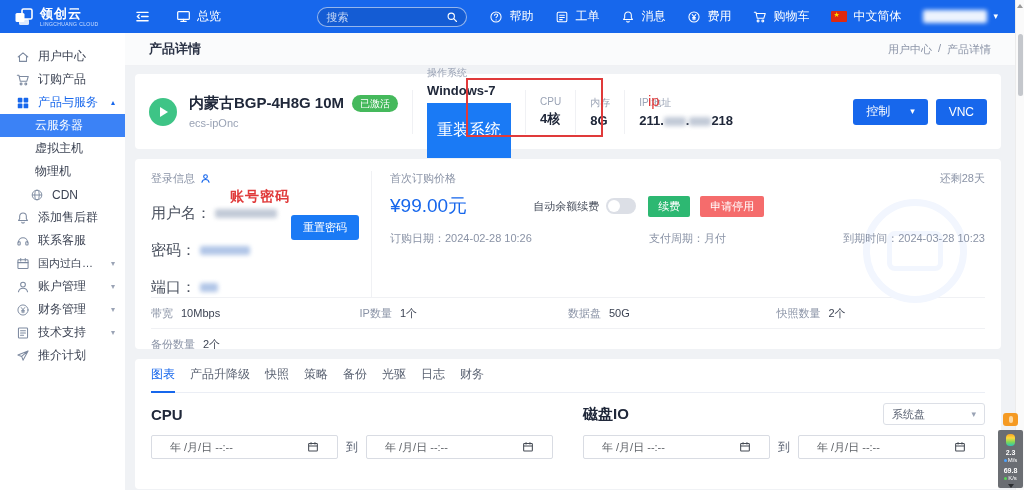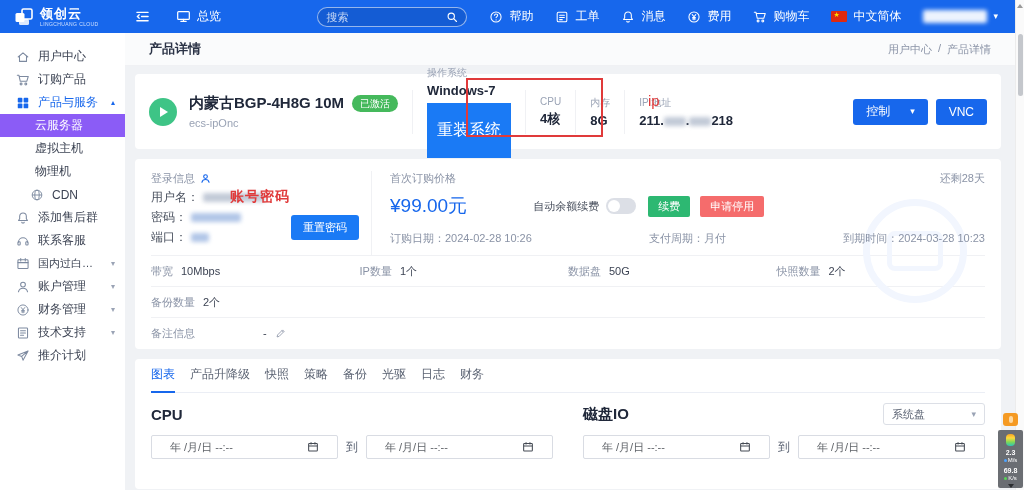--- a/index.html
+++ b/index.html
@@ -30,21 +30,21 @@
 .user-blob{width:64px;height:13px;background:rgba(255,255,255,.92);border-radius:2px;filter:blur(2px)}
 .caret{font-size:9px;line-height:1}
 
 
 .sidebar{position:absolute;top:33px;left:0;width:125px;bottom:0;background:#fff;z-index:4;padding-top:12px}
 .side-item{height:23px;display:flex;align-items:center;gap:8px;padding:0 10px 0 16px;font-size:12px;color:#3c4353;cursor:pointer;white-space:nowrap}
 .side-item .sicon{width:14px;height:14px;color:#7d8aa0;flex:none}
 .side-item.sub{padding-left:35px}
 .side-item.parent-active{color:#1767ec}
 .side-item.parent-active .sicon{color:#1767ec}
-.side-item.selected{background:#8b5cf6;color:#fff;padding-left:35px}
+.side-item.selected{background:#3b82f6;color:#fff;padding-left:35px}
 .side-chev{margin-left:auto;font-size:8px;color:#9aa3b5}
 .side-item.parent-active .side-chev{color:#1767ec}
 .slabel{overflow:hidden;text-overflow:ellipsis}
 
 
 .main{position:absolute;top:33px;left:125px;right:9px;bottom:0;overflow:hidden}
 .page-header{height:33px;background:#fafbfc;display:flex;align-items:center;justify-content:space-between;padding:0 24px;border-bottom:1px solid #f0f1f4}
 .page-title{font-size:13px;font-weight:bold;color:#2b3346}
 .breadcrumb{font-size:11px;color:#8a93a6;display:flex;gap:6px}
 .content{padding:8px 14px 0 10px}
@@ -68,21 +68,21 @@
 .blur-seg{display:inline-block;height:9px;background:#9aa7bd;border-radius:2px;filter:blur(2px);opacity:.6;vertical-align:middle}
 .card1-actions{margin-left:auto;display:flex;gap:8px}
 .btn{display:inline-flex;align-items:center;justify-content:center;gap:20px;background:#1767ec;color:#fff;border:0;border-radius:3px;font-size:12px;height:26px;padding:0 13px;cursor:pointer}
 
 
 .card2{padding:12px 16px 0 16px;height:190px;overflow:hidden}
 .bill-top{display:flex;min-height:84px}
 .login-zone{width:212px;position:relative;flex:none}
 .login-title{font-size:11px;color:#8a93a6;display:flex;align-items:center;gap:5px}
 .login-title .sicon{width:11px;height:11px;color:#1767ec}
-.login-line{font-size:12px;color:#49505e;margin-top:3px;display:flex;align-items:center;gap:4px}
+.login-line{font-size:15px;color:#49505e;margin-top:18px;display:flex;align-items:center;gap:4px}
 .reset-btn{position:absolute;right:4px;top:44px;background:#1a7af5;color:#fff;font-size:11px;border:0;border-radius:3px;padding:5px 12px;cursor:pointer}
 .price-zone{flex:1;padding-left:18px;border-left:1px solid #f0f1f4;margin-left:8px;position:relative}
 .pz-r1{display:flex;justify-content:space-between;font-size:11px;color:#8a93a6}
 .pz-r2{display:flex;align-items:center;margin-top:7px}
 .price{font-size:19px;color:#1767ec}
 .auto-renew{display:flex;align-items:center;gap:7px;margin-left:66px;font-size:11px;color:#49505e}
 .toggle{width:30px;height:16px;border-radius:8px;background:#dcdfe6;position:relative;cursor:pointer;flex:none}
 .knob{position:absolute;left:2px;top:2px;width:12px;height:12px;border-radius:50%;background:#fff}
 .pill-btn{border:0;color:#fff;font-size:11px;height:21px;padding:0 10px;border-radius:2px;cursor:pointer}
 .pill-green{background:#2db872;margin-left:12px}

